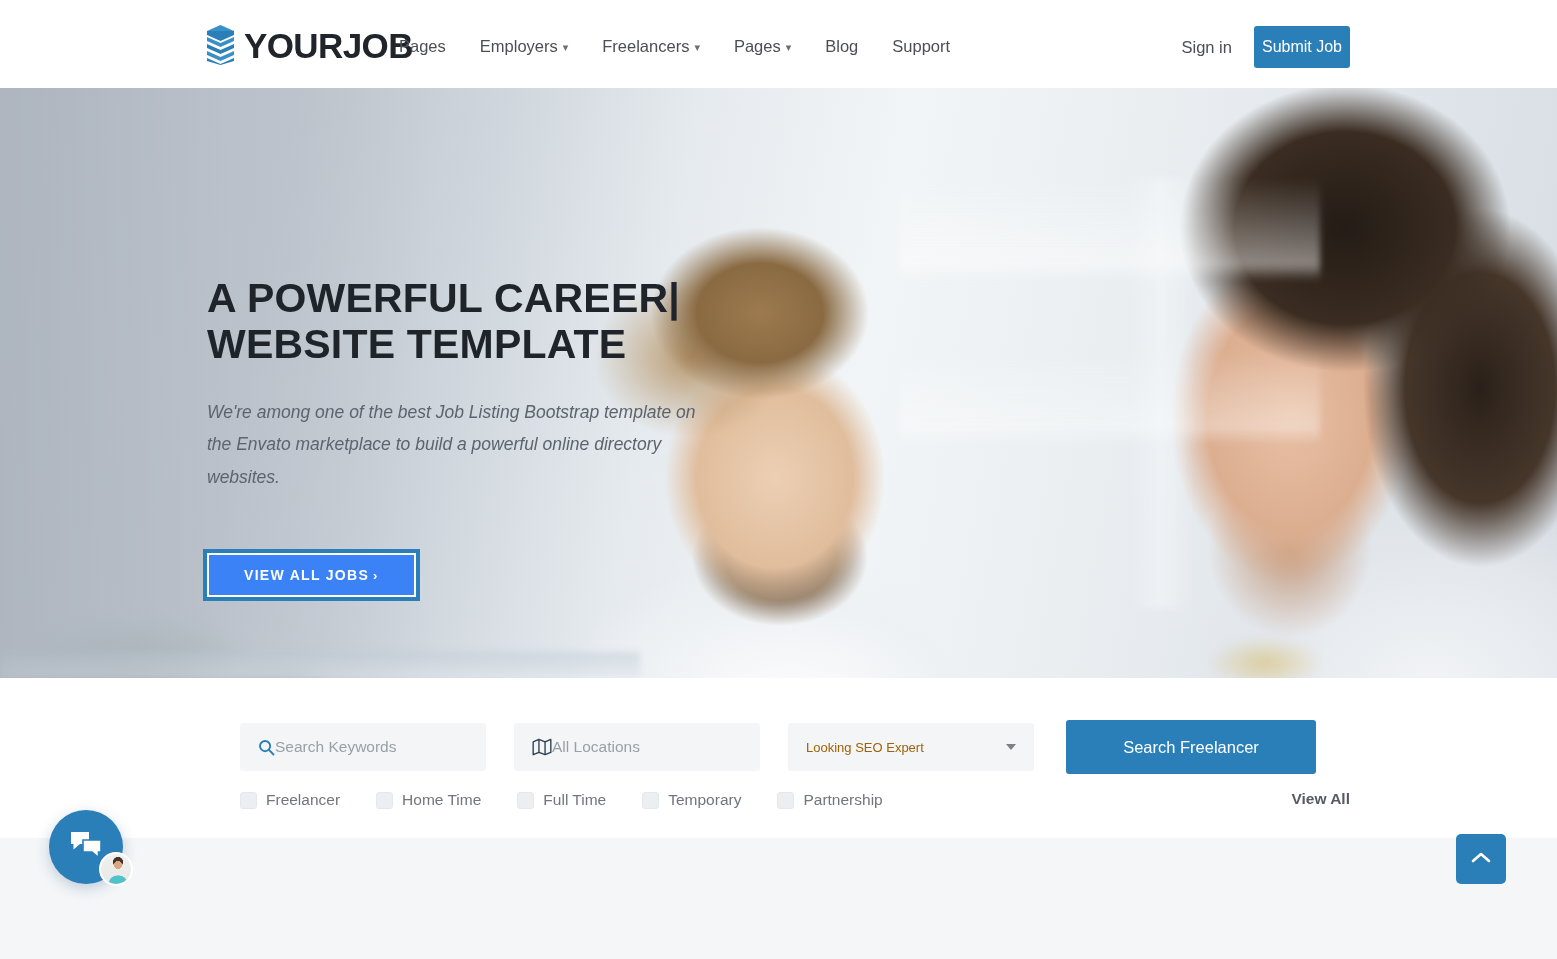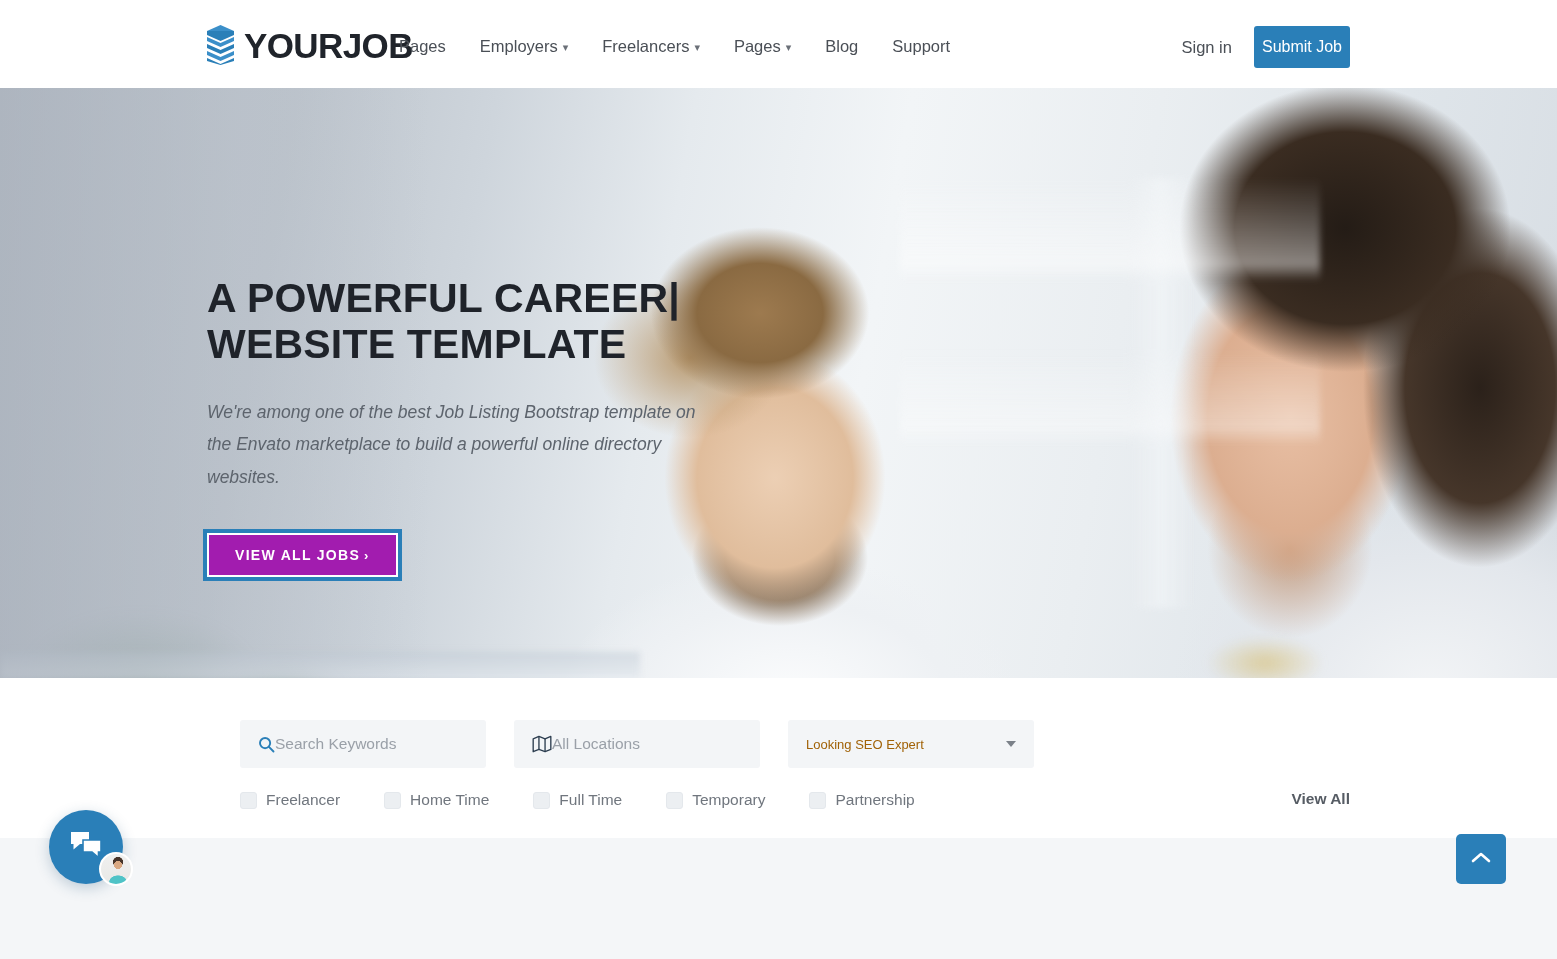--- a/index.html
+++ b/index.html
@@ -203,29 +203,29 @@
   }
   .hero-desc {
     margin-top: 28px;
     font-size: 17.5px;
     font-style: italic;
     line-height: 1.85;
     color: #5d646d;
     width: 500px;
   }
   .view-jobs-btn {
-    margin-top: 40px;
+    margin-top: 60px;
     display: inline-block;
     position: relative;
-    background: #a21caf;
+    background: #3b82f6;
     color: #ffffff;
     font-size: 14px;
     font-weight: bold;
     letter-spacing: 1.3px;
-    padding: 0 28px;
+    padding: 0 37px;
     height: 44px;
     line-height: 44px;
     border: none;
     cursor: pointer;
     text-transform: uppercase;
     box-shadow: 0 0 0 2px #ffffff inset, 0 0 0 4px #2a7fb8;
     font-family: "Liberation Sans", sans-serif;
   }
   .view-jobs-btn .arrow { font-size: 13px; margin-left: 4px; }
 
@@ -296,21 +296,21 @@
     margin-left: 4px;
     font-family: "Liberation Sans", sans-serif;
   }
 
   .checkbox-row {
     position: absolute;
     left: 240px;
     top: 113px;
     display: flex;
     align-items: center;
-    gap: 8px;
+    gap: 0;
   }
   .cb-item {
     display: flex;
     align-items: center;
     gap: 9px;
     margin-right: 36px;
     cursor: pointer;
   }
   .cb-box {
     width: 17px;
@@ -483,20 +483,21 @@
         </svg>
       </span>
       <input type="text" placeholder="All Locations" style="">
     </div>
 
     <div class="select-field">
       <span class="select-value">Looking SEO Expert</span>
       <span class="select-caret"></span>
     </div>
 
+    <button class="search-btn">Search Freelancer</button>
   </div>
 
   <div class="checkbox-row">
     <label class="cb-item">
       <span class="cb-box"></span>
       <span class="cb-label">Freelancer</span>
     </label>
     <label class="cb-item">
       <span class="cb-box"></span>
       <span class="cb-label">Home Time</span>

